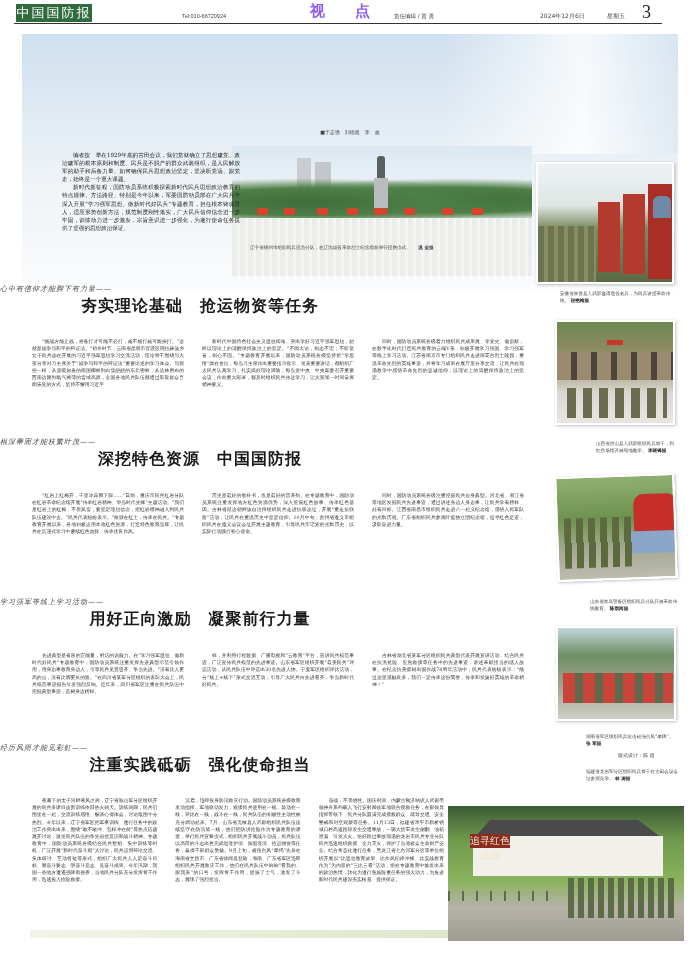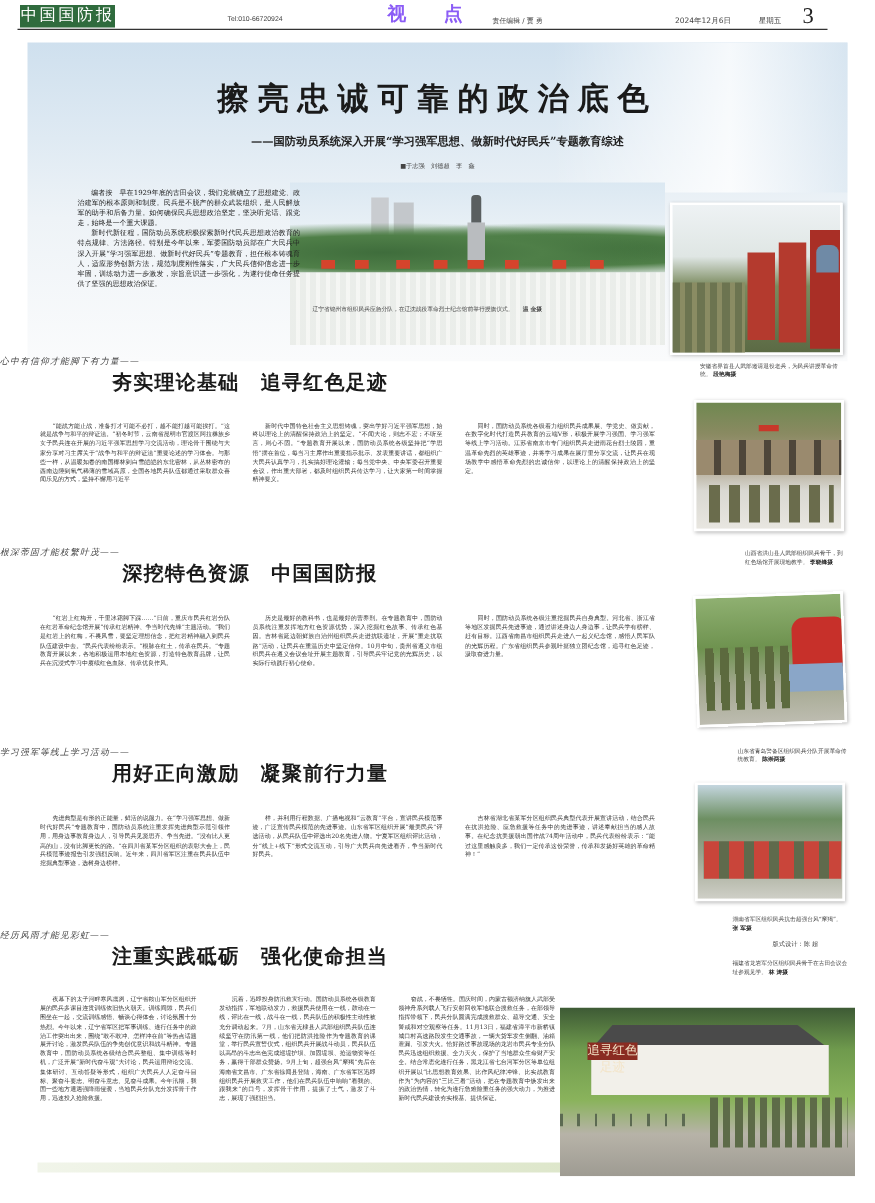--- a/index.html
+++ b/index.html
@@ -59,22 +59,20 @@
   <div class="tel">Tel:010-66720924</div>
   <div class="section-name">视点</div>
   <div class="editor">责任编辑 / 贾 勇</div>
   <div class="date">2024年12月6日</div>
   <div class="weekday">星期五</div>
   <div class="pageno">3</div>
 </div>
 
 <div class="hero">
   <div class="hero-glow"></div>
-  <div class="headline">擦亮忠诚可靠的政治底色</div>
-  <div class="subtitle">——国防动员系统深入开展“学习强军思想、做新时代好民兵”专题教育综述</div>
   <div class="byline">■于志强　刘德超　李　鑫</div>
 
   <div class="scene">
     <div class="sky"></div>
     <div class="bld1"></div>
     <div class="bld2"></div>
     <div class="trees"></div>
     <div class="statue-base"></div>
     <div class="statue"></div>
     <div class="crowd"></div>
@@ -140,21 +138,21 @@
 </div>
 
 <div class="designer">版式设计：陈 超</div>
 
 <div class="cap" style="left:586px;top:768px;width:92px;">
   <span>福建省龙岩军分区组织民兵骨干在古田会议会址参观见学。</span>
   <span class="credit">林 涛摄</span>
 </div>
 
 <div class="sec-kicker" style="top:284px">心中有信仰才能脚下有力量——</div>
-<div class="sec-title" style="top:296px">夯实理论基础　追寻红色足迹</div>
+<div class="sec-title" style="top:296px">夯实理论基础　抢运物资等任务</div>
 <div class="cols" style="top:338px;height:86px;">
   <div class="col">“能战方能止战，准备打才可能不必打，越不能打越可能挨打。”这就是战争与和平的辩证法。“初冬时节，云南省昆明市官渡区阿拉彝族乡女子民兵连在开展的习近平强军思想学习交流活动，理论骨干围绕与大家分享对习主席关于“战争与和平的辩证法”重要论述的学习体会。与那些一样，从温暖如春的南国椰林到白雪皑皑的东北密林，从丛林密布的西南边陲到氧气稀薄的雪域高原，全国各地民兵队伍都通过采取群众喜闻乐见的方式，坚持不懈用习近平</div>
   <div class="col">新时代中国特色社会主义思想铸魂，突出学好习近平强军思想，始终以理论上的清醒保持政治上的坚定。“不闻大论，则志不宏；不听至言，则心不固。”专题教育开展以来，国防动员系统各级坚持把“学思悟”摆在首位，每当习主席作出重要指示批示、发表重要讲话，都组织广大民兵认真学习，扎实搞好理论灌输；每当党中央、中央军委召开重要会议，作出重大部署，都及时组织民兵传达学习，让大家第一时间掌握精神要义。</div>
   <div class="col">同时，国防动员系统各级着力组织民兵成果展、学党史、做贡献，在数字化时代打造民兵教育的云端V形，积极开展学习强国、学习强军等线上学习活动。江苏省南京市专门组织民兵走进雨花台烈士陵园，重温革命先烈的英雄事迹，并将学习成果在展厅里分享交流，让民兵在现场教学中感悟革命先烈的忠诚信仰，以理论上的清醒保持政治上的坚定。</div>
 </div>
 
 <div class="sec-kicker" style="top:437px">根深蒂固才能枝繁叶茂——</div>
 <div class="sec-title" style="top:449px">深挖特色资源　中国国防报</div>
 <div class="cols" style="top:492px;height:94px;">
   <div class="col">“红岩上红梅开，千里冰霜脚下踩……”日前，重庆市民兵红岩分队在红岩革命纪念馆开展“传承红岩精神、争当时代先锋”主题活动。“我们是红岩上的红梅，不畏风雪，要坚定理想信念，把红岩精神融入到民兵队伍建设中去。”民兵代表纷纷表示。“根脉在红土，传承在民兵。”专题教育开展以来，各地积极运用本地红色资源，打造特色教育品牌，让民兵在沉浸式学习中赓续红色血脉、传承优良作风。</div>

